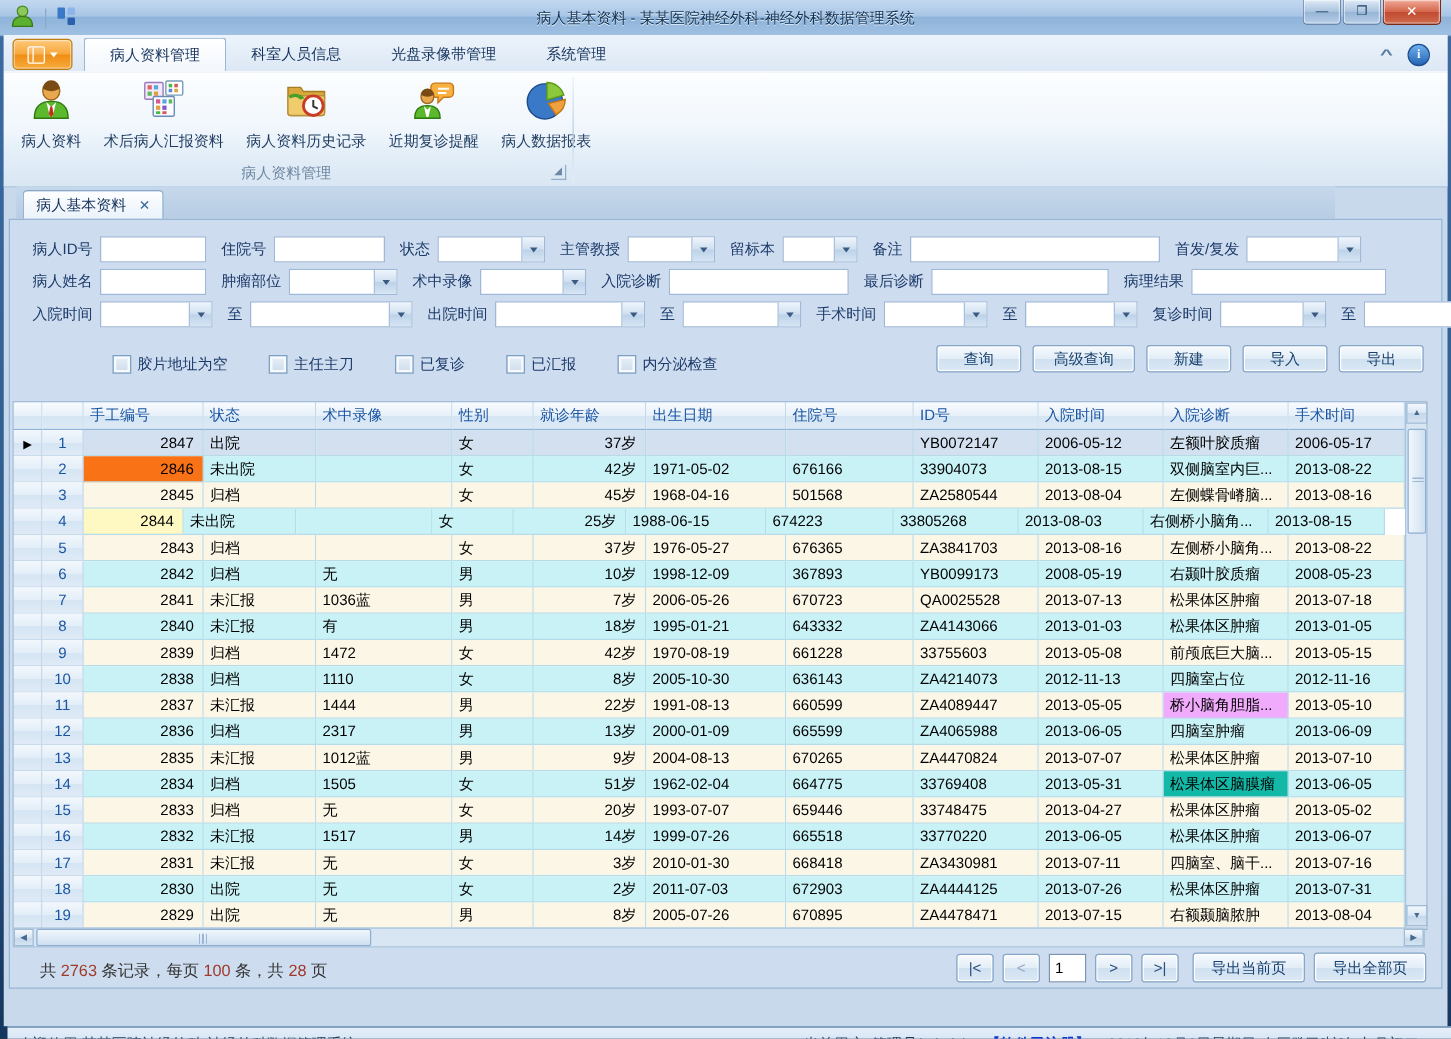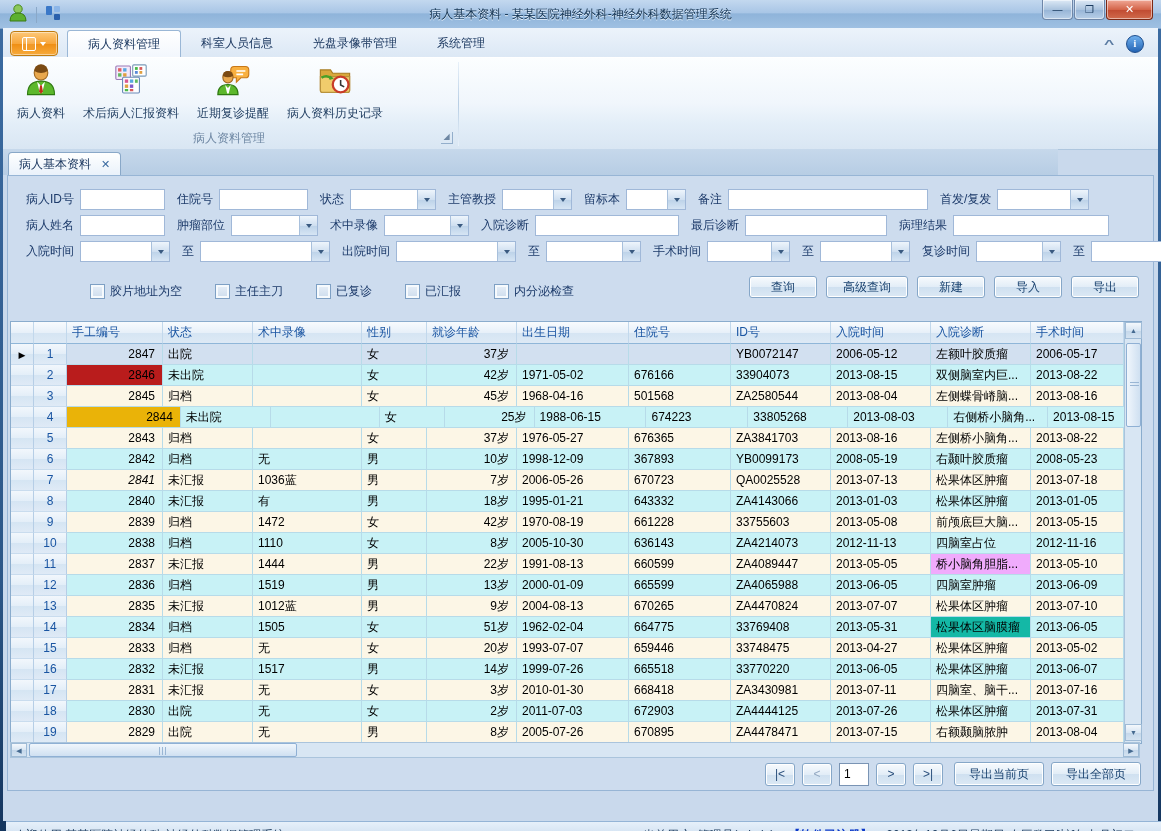--- a/index.html
+++ b/index.html
@@ -31,21 +31,21 @@
   
   .ribbon{position:absolute;left:0;top:29px;width:1155px;height:91px;background:linear-gradient(180deg,#fcfeff 0%,#f0f6fc 50%,#e3eef8 72%,#d9e6f3 100%);border-top:1px solid #fff;border-bottom:1px solid #aec6de;}
   .rbtns{position:absolute;left:5px;top:2px;display:flex;height:70px;}
   .rbtn{display:flex;flex-direction:column;align-items:center;justify-content:flex-start;padding:2px 9px 0 9px;border-radius:3px;}
   .rbtn svg{width:36px;height:36px;}
   .rbtn .rlabel{margin-top:4px;color:#1c3a5e;}
   .grouplabel{position:absolute;left:0;top:72px;width:452px;text-align:center;color:#6e87a3;}
   .launcher{position:absolute;left:438px;top:74px;width:11px;height:11px;border:1px solid #93aecb;border-top:none;border-left:none;color:#6e87a3;font-size:8px;line-height:9px;text-align:center;}
   .groupsep{position:absolute;left:455px;top:4px;width:1px;height:84px;background:linear-gradient(#e8f1fa,#b8cee4,#e8f1fa);}
   
-  .docstrip{position:absolute;left:0;top:121px;width:1055px;height:26px;background:linear-gradient(#c6d8eb,#b7cde4);}
+  .docstrip{position:absolute;left:10px;top:121px;width:1055px;height:26px;background:linear-gradient(#c6d8eb,#b7cde4);}
   .doctab{position:absolute;left:5px;top:3px;height:23px;padding:0 10px;background:linear-gradient(#feffff,#e9f1fa);border:1px solid #89a8c8;border-bottom:none;border-radius:4px 4px 0 0;display:flex;align-items:center;gap:10px;color:#16335c;}
   .doctab .x{color:#3a6aa0;font-weight:bold;font-size:11px;}
   
   .panel{position:absolute;left:4px;top:147px;width:1147px;height:616px;background:#cddcee;border:1px solid #97b5d5;box-sizing:border-box;}
   
   .frow{position:absolute;left:18px;display:flex;align-items:center;white-space:nowrap;}
   .frow .flabel{margin:0 6px 0 12px;color:#1c3a6a;}
   .frow .flabel:first-child{margin-left:0;}
   .tinput{height:21px;border:1px solid #a0b8d8;background:#fff;box-sizing:border-box;}
   .combo{height:21px;border:1px solid #a0b8d8;background:#fff;box-sizing:border-box;display:flex;}
@@ -166,39 +166,47 @@
                 <rect x="19.5" y="15.5" width="2.5" height="3" fill="#60b860"></rect>
                 <rect x="10.5" y="20" width="3" height="3" fill="#e0a040"></rect>
                 <rect x="15" y="20" width="3" height="3" fill="#8058c8"></rect>
                 <rect x="10.5" y="24" width="3" height="2" fill="#48b848"></rect>
                 <rect x="15" y="24" width="3" height="2" fill="#d85858"></rect>
               </svg></span>
             <span class="rlabel">术后病人汇报资料</span>
           </div>
           <div class="rbtn">
             <span><svg viewBox="0 0 32 32">
+                <path d="M3 7 h9 l2 3 h15 v15 a2 2 0 0 1 -2 2 h-22 a2 2 0 0 1 -2-2z" fill="#d8a83c" stroke="#a87c20"></path>
+                <path d="M3 13 h26 v12 a2 2 0 0 1 -2 2 h-22 a2 2 0 0 1 -2-2z" fill="#f0cc6c" stroke="#b8923c"></path>
+                <path d="M4 14 q5 -3 9 1" fill="none" stroke="#48a028" stroke-width="2.2"></path>
+                <path d="M12 12 l3 3 l-4.5 .5z" fill="#48a028"></path>
+                <circle cx="21" cy="20" r="7" fill="#fff" stroke="#c83c28" stroke-width="2"></circle>
+                <path d="M21 16 v4.5 l3.2 1.6" fill="none" stroke="#333" stroke-width="1.4"></path>
+              </svg></span>
+            <span class="rlabel">病人资料历史记录</span>
+          </div>
+          <div class="rbtn">
+            <span><svg viewBox="0 0 32 32">
                 <path d="M17 4 h10 a3 3 0 0 1 3 3 v4 a3 3 0 0 1 -3 3 h-4 l-4 4 v-4 h-2 a3 3 0 0 1 -3-3 v-4 a3 3 0 0 1 3-3z" fill="#f8b040" stroke="#c87818"></path>
                 <path d="M19 8 h8 M19 11 h6" stroke="#fff" stroke-width="1.4"></path>
                 <path d="M7 13 a4.5 4.5 0 0 1 9 0 v1 a4.5 4.5 0 0 1 -9 0z" fill="#e9a84e" stroke="#a06820"></path>
                 <path d="M7 12.4 a4.5 4.5 0 0 1 9 0 q-4.5 2.4 -9 0z" fill="#7a4a14"></path>
                 <path d="M2.5 29 q0-9 9-9 q9 0 9 9z" fill="#5cb82c" stroke="#2e7a10"></path>
                 <path d="M9 20.5 l2.5 2.5 l2.5-2.5 l-1.8 7.5 h-1.4z" fill="#fff"></path>
               </svg></span>
             <span class="rlabel">近期复诊提醒</span>
           </div>
           <div class="rbtn">
             <span><svg viewBox="0 0 32 32">
-                <path d="M3 7 h9 l2 3 h15 v15 a2 2 0 0 1 -2 2 h-22 a2 2 0 0 1 -2-2z" fill="#d8a83c" stroke="#a87c20"></path>
-                <path d="M3 13 h26 v12 a2 2 0 0 1 -2 2 h-22 a2 2 0 0 1 -2-2z" fill="#f0cc6c" stroke="#b8923c"></path>
-                <path d="M4 14 q5 -3 9 1" fill="none" stroke="#48a028" stroke-width="2.2"></path>
-                <path d="M12 12 l3 3 l-4.5 .5z" fill="#48a028"></path>
-                <circle cx="21" cy="20" r="7" fill="#fff" stroke="#c83c28" stroke-width="2"></circle>
-                <path d="M21 16 v4.5 l3.2 1.6" fill="none" stroke="#333" stroke-width="1.4"></path>
+                <circle cx="15" cy="17" r="12.5" fill="#3a78c8" stroke="#1c4c8c"></circle>
+                <path d="M16.5 3.5 a12.5 12.5 0 0 1 12 9 l-12 3.5z" fill="#8cc83c" stroke="#5a9818"></path>
+                <path d="M17.5 18.5 l12-3 a12.5 12.5 0 0 1 -6.5 11z" fill="#f0a03c" stroke="#c07818"></path>
               </svg></span>
-            <span class="rlabel">病人资料历史记录</span>
+            <span class="rlabel">病人数据报表</span>
           </div>
         </div>
       <div class="grouplabel">病人资料管理</div>
       <div class="launcher">◢</div>
       <div class="groupsep"></div>
     </div>
 
     <div class="docstrip">
       <div class="doctab">
         <span>病人基本资料</span>
@@ -354,21 +362,21 @@
               <div class="gcell" style="width: 112px; background: rgb(210, 224, 240);"></div>
               <div class="gcell" style="width: 102px; background: rgb(210, 224, 240);"></div>
               <div class="gcell" style="width: 100px; background: rgb(210, 224, 240);">YB0072147</div>
               <div class="gcell" style="width: 100px; background: rgb(210, 224, 240);">2006-05-12</div>
               <div class="gcell" style="width: 100px; background: rgb(210, 224, 240);">左额叶胶质瘤</div>
               <div class="gcell" style="width: 93px; background: rgb(210, 224, 240);">2006-05-17</div>
             </div>
             <div class="grow">
               <div class="gfix" style="width: 23px;"></div>
               <div class="gfix" style="width: 33px;">2</div>
-              <div class="gcell num" style="width: 96px; background: #b91c1c; padding-left: 40px;">2846</div>
+              <div class="gcell num" style="width: 96px; background: #f97316; padding-left: 40px;">2846</div>
               <div class="gcell" style="width: 90px; background: rgb(200, 242, 246);">未出院</div>
               <div class="gcell" style="width: 109px; background: rgb(200, 242, 246);"></div>
               <div class="gcell" style="width: 65px; background: rgb(200, 242, 246);">女</div>
               <div class="gcell num" style="width: 90px; background: rgb(200, 242, 246);">42岁</div>
               <div class="gcell" style="width: 112px; background: rgb(200, 242, 246);">1971-05-02</div>
               <div class="gcell" style="width: 102px; background: rgb(200, 242, 246);">676166</div>
               <div class="gcell" style="width: 100px; background: rgb(200, 242, 246);">33904073</div>
               <div class="gcell" style="width: 100px; background: rgb(200, 242, 246);">2013-08-15</div>
               <div class="gcell" style="width: 100px; background: rgb(200, 242, 246);">双侧脑室内巨...</div>
               <div class="gcell" style="width: 93px; background: rgb(200, 242, 246);">2013-08-22</div>
@@ -384,21 +392,21 @@
               <div class="gcell" style="width: 112px; background: rgb(252, 246, 230);">1968-04-16</div>
               <div class="gcell" style="width: 102px; background: rgb(252, 246, 230);">501568</div>
               <div class="gcell" style="width: 100px; background: rgb(252, 246, 230);">ZA2580544</div>
               <div class="gcell" style="width: 100px; background: rgb(252, 246, 230);">2013-08-04</div>
               <div class="gcell" style="width: 100px; background: rgb(252, 246, 230);">左侧蝶骨嵴脑...</div>
               <div class="gcell" style="width: 93px; background: rgb(252, 246, 230);">2013-08-16</div>
             </div>
             <div class="grow">
               <div class="gfix" style="width: 23px;"></div>
               <div class="gfix" style="width: 33px;">4</div>
-              <div class="gcell num" style="width: 114px; background: #eab308;">2844</div>
+              <div class="gcell num" style="width: 80px; background: #fef9c3;">2844</div>
               <div class="gcell" style="width: 90px; background: rgb(200, 242, 246);">未出院</div>
               <div class="gcell" style="width: 109px; background: rgb(200, 242, 246);"></div>
               <div class="gcell" style="width: 65px; background: rgb(200, 242, 246);">女</div>
               <div class="gcell num" style="width: 90px; background: rgb(200, 242, 246);">25岁</div>
               <div class="gcell" style="width: 112px; background: rgb(200, 242, 246);">1988-06-15</div>
               <div class="gcell" style="width: 102px; background: rgb(200, 242, 246);">674223</div>
               <div class="gcell" style="width: 100px; background: rgb(200, 242, 246);">33805268</div>
               <div class="gcell" style="width: 100px; background: rgb(200, 242, 246);">2013-08-03</div>
               <div class="gcell" style="width: 100px; background: rgb(200, 242, 246);">右侧桥小脑角...</div>
               <div class="gcell" style="width: 93px; background: rgb(200, 242, 246);">2013-08-15</div>
@@ -429,21 +437,21 @@
               <div class="gcell" style="width: 112px; background: rgb(200, 242, 246);">1998-12-09</div>
               <div class="gcell" style="width: 102px; background: rgb(200, 242, 246);">367893</div>
               <div class="gcell" style="width: 100px; background: rgb(200, 242, 246);">YB0099173</div>
               <div class="gcell" style="width: 100px; background: rgb(200, 242, 246);">2008-05-19</div>
               <div class="gcell" style="width: 100px; background: rgb(200, 242, 246);">右颞叶胶质瘤</div>
               <div class="gcell" style="width: 93px; background: rgb(200, 242, 246);">2008-05-23</div>
             </div>
             <div class="grow">
               <div class="gfix" style="width: 23px;"></div>
               <div class="gfix" style="width: 33px;">7</div>
-              <div class="gcell num" style="width: 96px; background: rgb(252, 246, 230); font-style: italic;">2841</div>
+              <div class="gcell num" style="width: 96px; background: rgb(252, 246, 230);">2841</div>
               <div class="gcell" style="width: 90px; background: rgb(252, 246, 230);">未汇报</div>
               <div class="gcell" style="width: 109px; background: rgb(252, 246, 230);">1036蓝</div>
               <div class="gcell" style="width: 65px; background: rgb(252, 246, 230);">男</div>
               <div class="gcell num" style="width: 90px; background: rgb(252, 246, 230);">7岁</div>
               <div class="gcell" style="width: 112px; background: rgb(252, 246, 230);">2006-05-26</div>
               <div class="gcell" style="width: 102px; background: rgb(252, 246, 230);">670723</div>
               <div class="gcell" style="width: 100px; background: rgb(252, 246, 230);">QA0025528</div>
               <div class="gcell" style="width: 100px; background: rgb(252, 246, 230);">2013-07-13</div>
               <div class="gcell" style="width: 100px; background: rgb(252, 246, 230);">松果体区肿瘤</div>
               <div class="gcell" style="width: 93px; background: rgb(252, 246, 230);">2013-07-18</div>
@@ -506,21 +514,21 @@
               <div class="gcell" style="width: 100px; background: rgb(252, 246, 230);">ZA4089447</div>
               <div class="gcell" style="width: 100px; background: rgb(252, 246, 230);">2013-05-05</div>
               <div class="gcell" style="width: 100px; background: #f0abfc;">桥小脑角胆脂...</div>
               <div class="gcell" style="width: 93px; background: rgb(252, 246, 230);">2013-05-10</div>
             </div>
             <div class="grow">
               <div class="gfix" style="width: 23px;"></div>
               <div class="gfix" style="width: 33px;">12</div>
               <div class="gcell num" style="width: 96px; background: rgb(200, 242, 246);">2836</div>
               <div class="gcell" style="width: 90px; background: rgb(200, 242, 246);">归档</div>
-              <div class="gcell" style="width: 109px; background: rgb(200, 242, 246);">1519</div>
+              <div class="gcell" style="width: 109px; background: rgb(200, 242, 246);">2317</div>
               <div class="gcell" style="width: 65px; background: rgb(200, 242, 246);">男</div>
               <div class="gcell num" style="width: 90px; background: rgb(200, 242, 246);">13岁</div>
               <div class="gcell" style="width: 112px; background: rgb(200, 242, 246);">2000-01-09</div>
               <div class="gcell" style="width: 102px; background: rgb(200, 242, 246);">665599</div>
               <div class="gcell" style="width: 100px; background: rgb(200, 242, 246);">ZA4065988</div>
               <div class="gcell" style="width: 100px; background: rgb(200, 242, 246);">2013-06-05</div>
               <div class="gcell" style="width: 100px; background: rgb(200, 242, 246);">四脑室肿瘤</div>
               <div class="gcell" style="width: 93px; background: rgb(200, 242, 246);">2013-06-09</div>
             </div>
             <div class="grow">
@@ -638,20 +646,21 @@
         </div>
       </div>
       <div class="hscroll">
         <div class="hbtn" style="left:0;">◀</div>
         <div class="hthumb">
             <span class="hgrip"></span>
           </div>
         <div class="hbtn" style="right:0;">▶</div>
       </div>
 
+      <div class="summary"><span>共 </span><b>2763</b><span> 条记录，每页 </span><b>100</b><span> 条，共 </span><b>28</b><span> 页</span></div>
       <div class="pager">
         <div class="pgbtn">|&lt;</div>
         <div class="pgbtn dis">&lt;</div>
         <input class="pageinput" value="1" style="">
         <div class="pgbtn">&gt;</div>
         <div class="pgbtn">&gt;|</div>
         <div class="btn" style="margin-left:4px;">导出当前页</div>
         <div class="btn">导出全部页</div>
       </div>
     </div>

